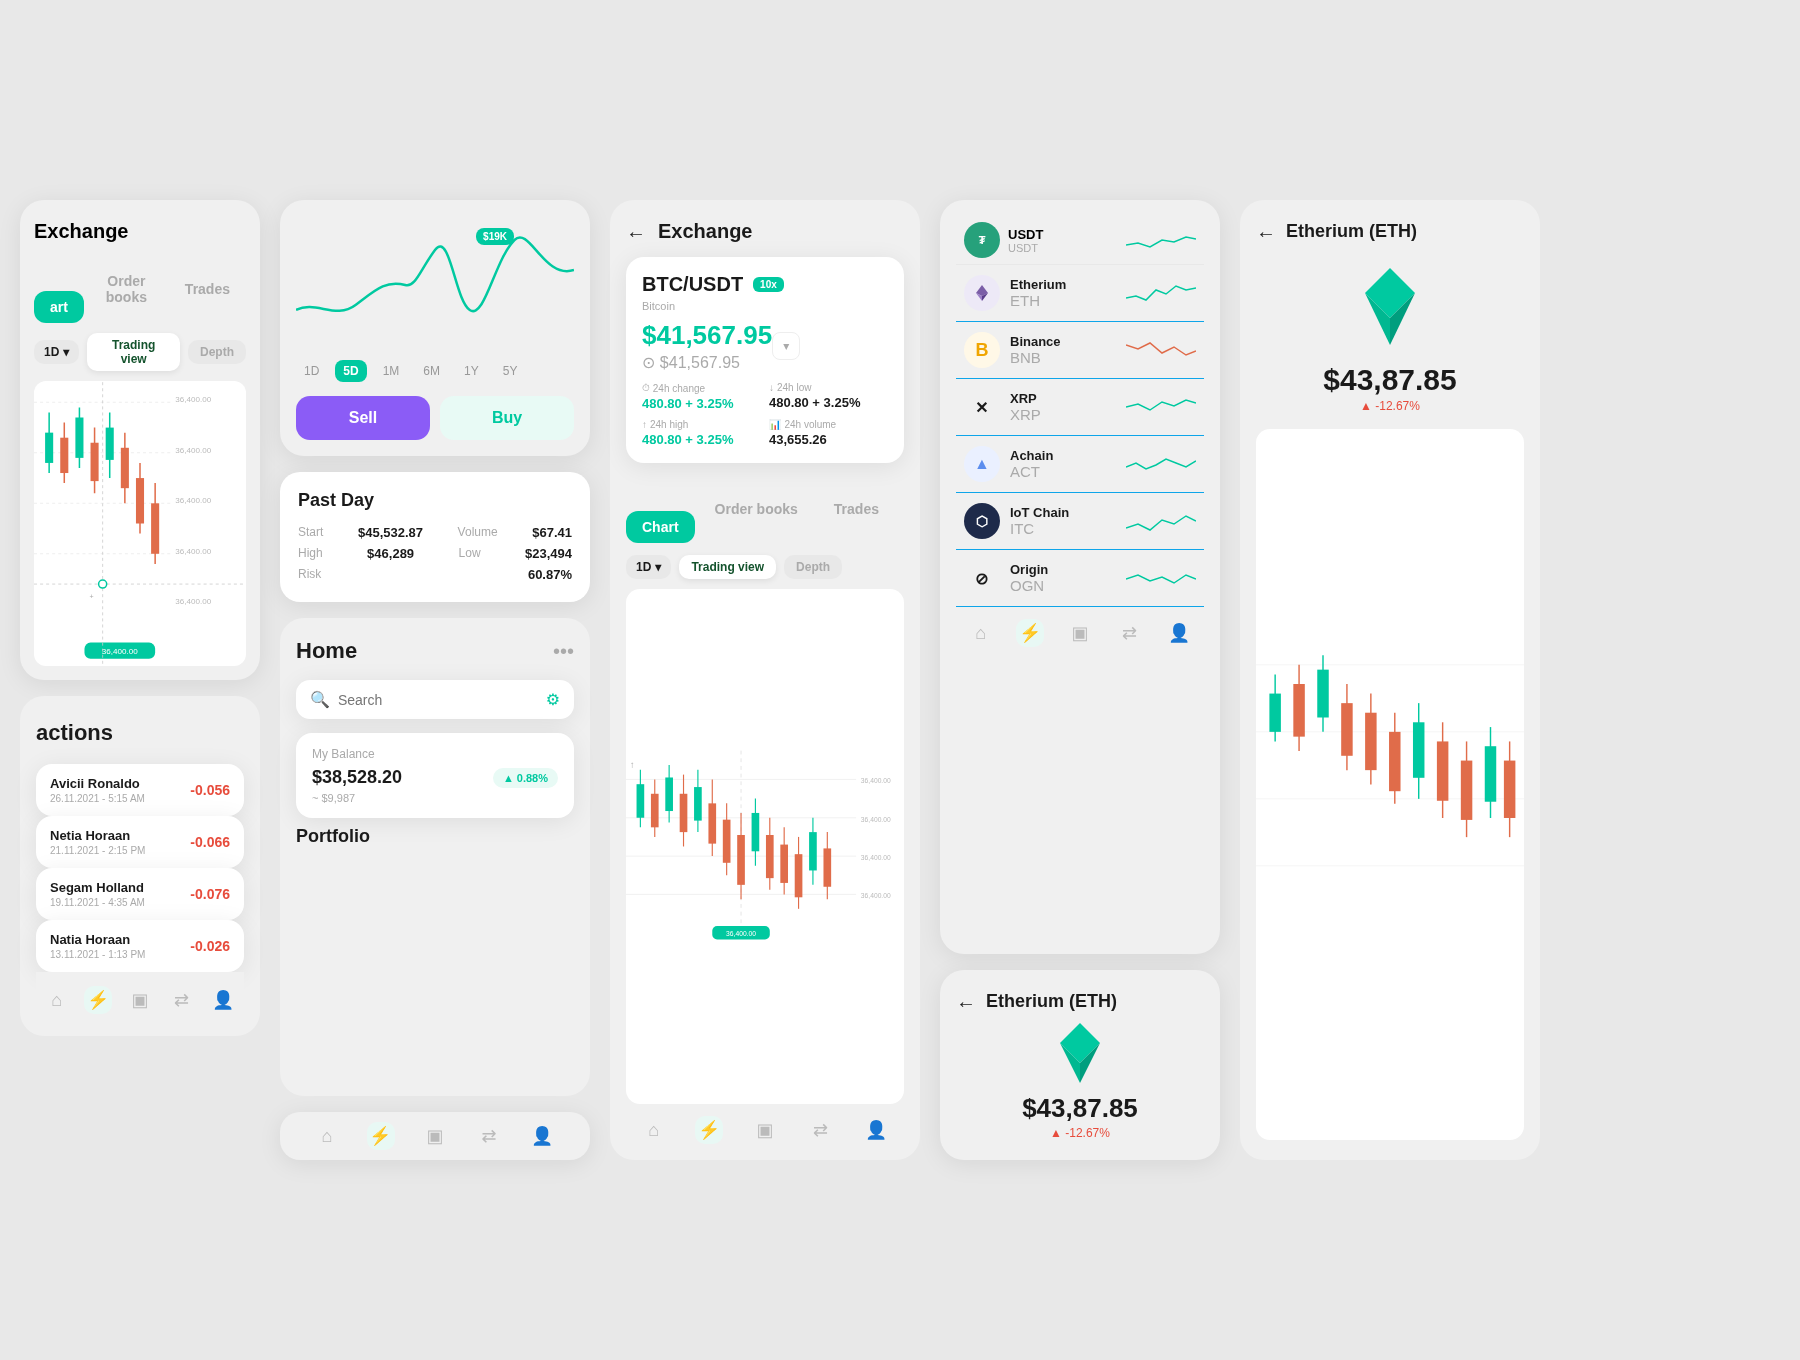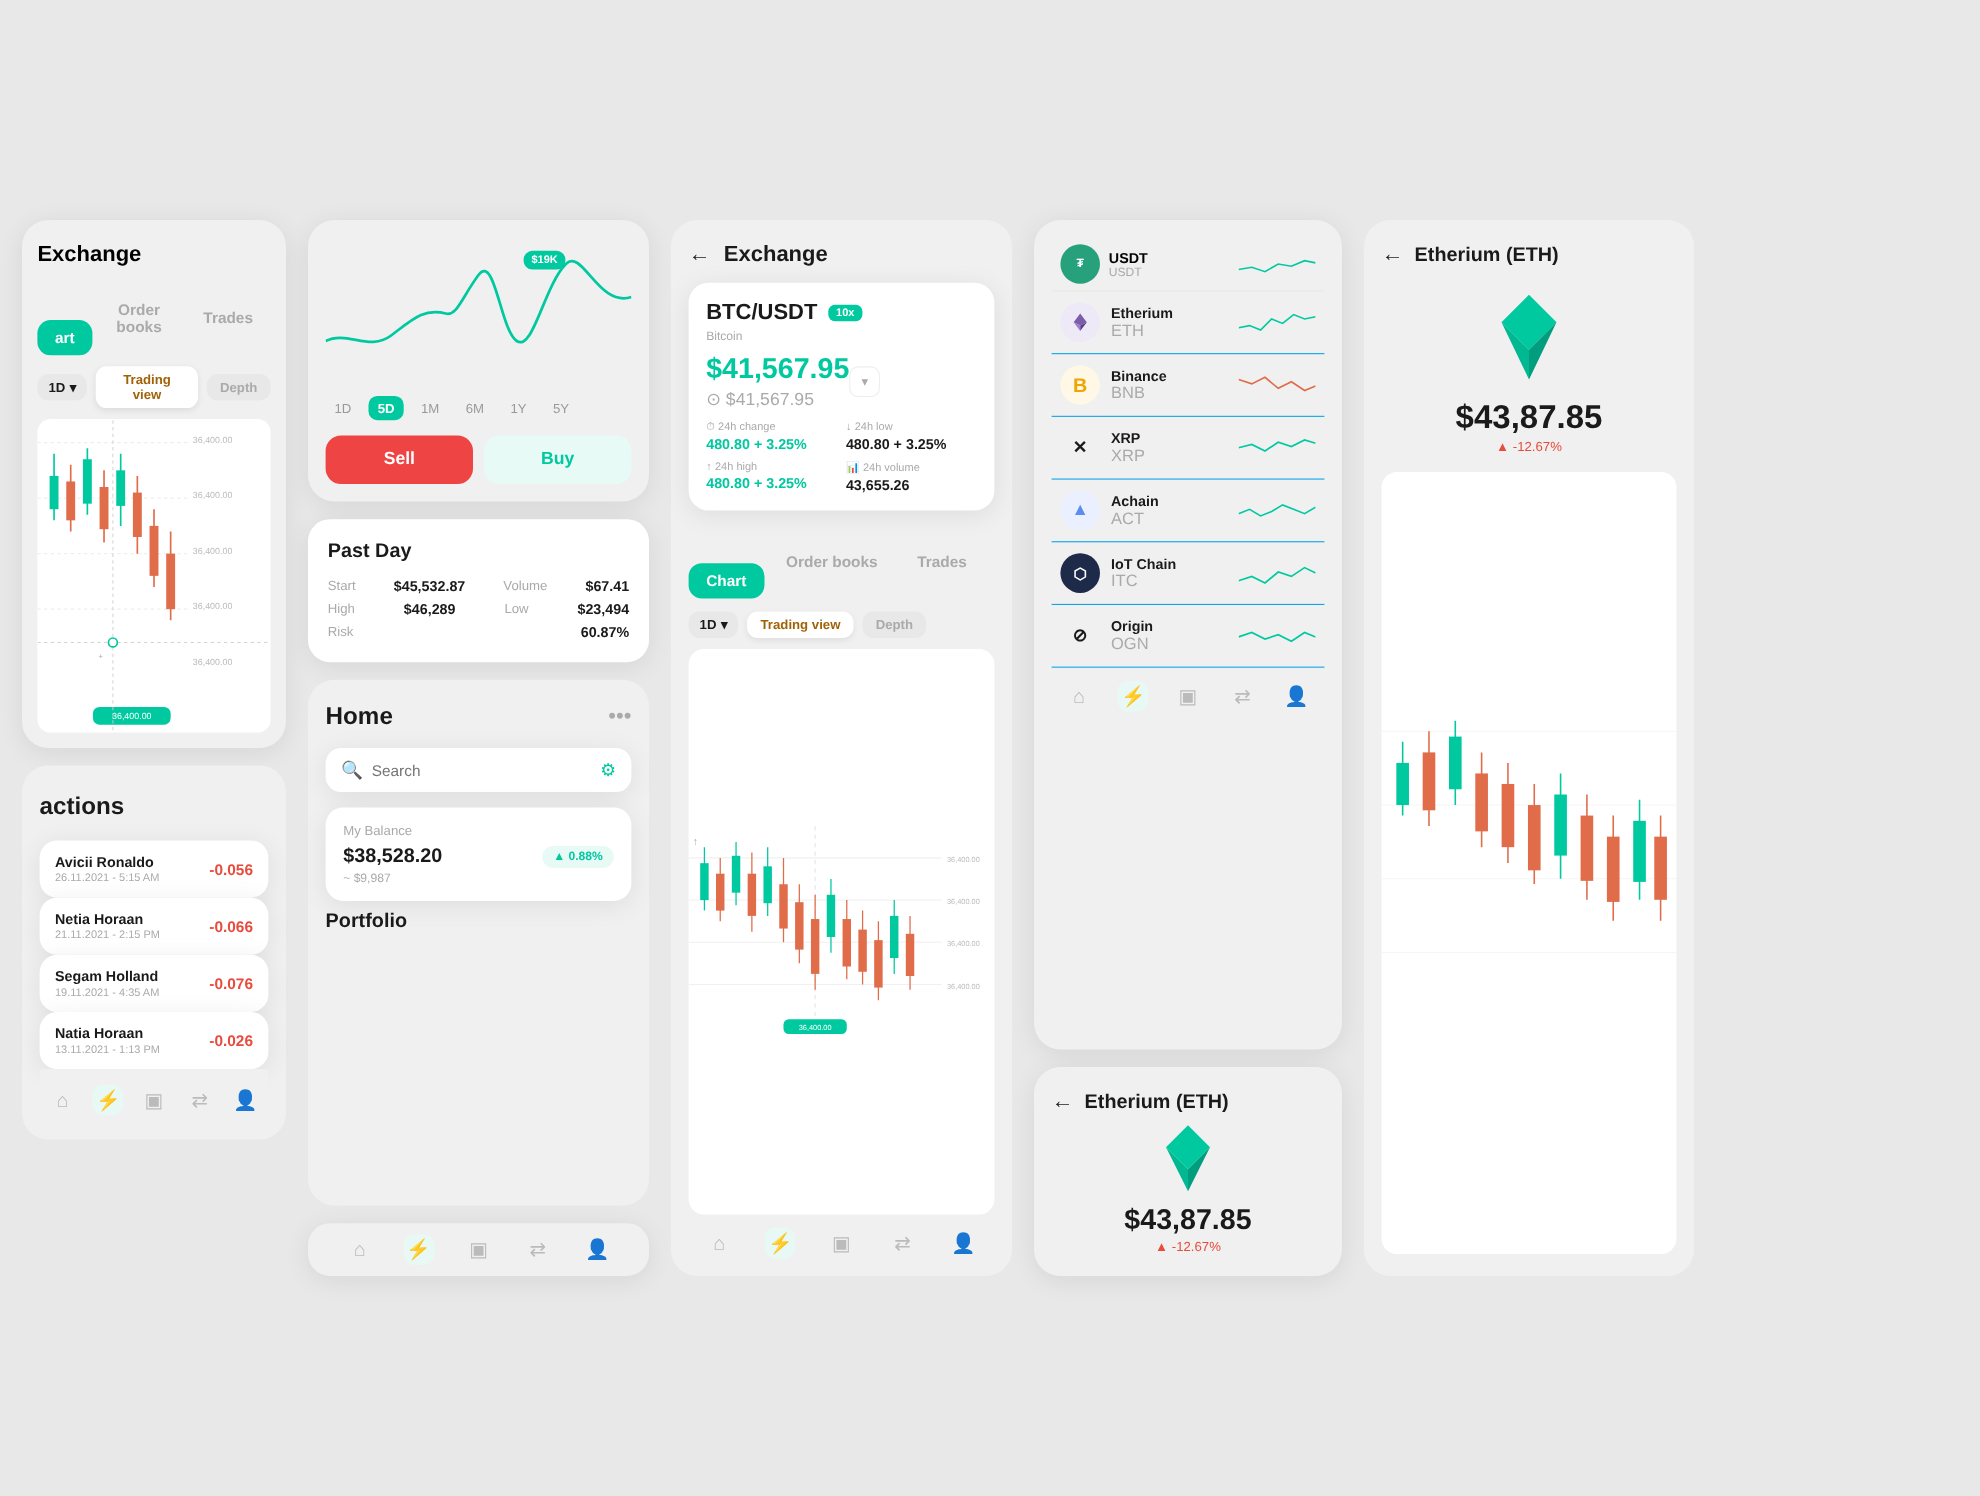--- a/index.html
+++ b/index.html
@@ -126,21 +126,21 @@
       background: #00c9a0;
       color: #fff;
       font-weight: 600;
     }
     .action-btns {
       display: flex;
       gap: 10px;
     }
     .btn-sell {
       flex: 1;
-      background: #ef4444;
+      background: #8b5cf6;
       color: #fff;
       border: none;
       border-radius: 14px;
       padding: 13px 0;
       font-size: 16px;
       font-weight: 600;
       cursor: pointer;
     }
     .btn-buy {
       flex: 1;
@@ -352,21 +352,21 @@
       border-radius: 10px;
       font-size: 12px;
       font-weight: 600;
       cursor: pointer;
       border: none;
       background: #e8e8e8;
       color: #aaa;
     }
     .view-btn.active {
       background: #fff;
-      color: #a16207;
+      color: #14532d;
       box-shadow: 0 2px 6px rgba(0,0,0,0.08);
     }
 
     
     .candlestick-area {
       flex: 1;
       background: #fff;
       border-radius: 14px;
       overflow: hidden;
       position: relative;

